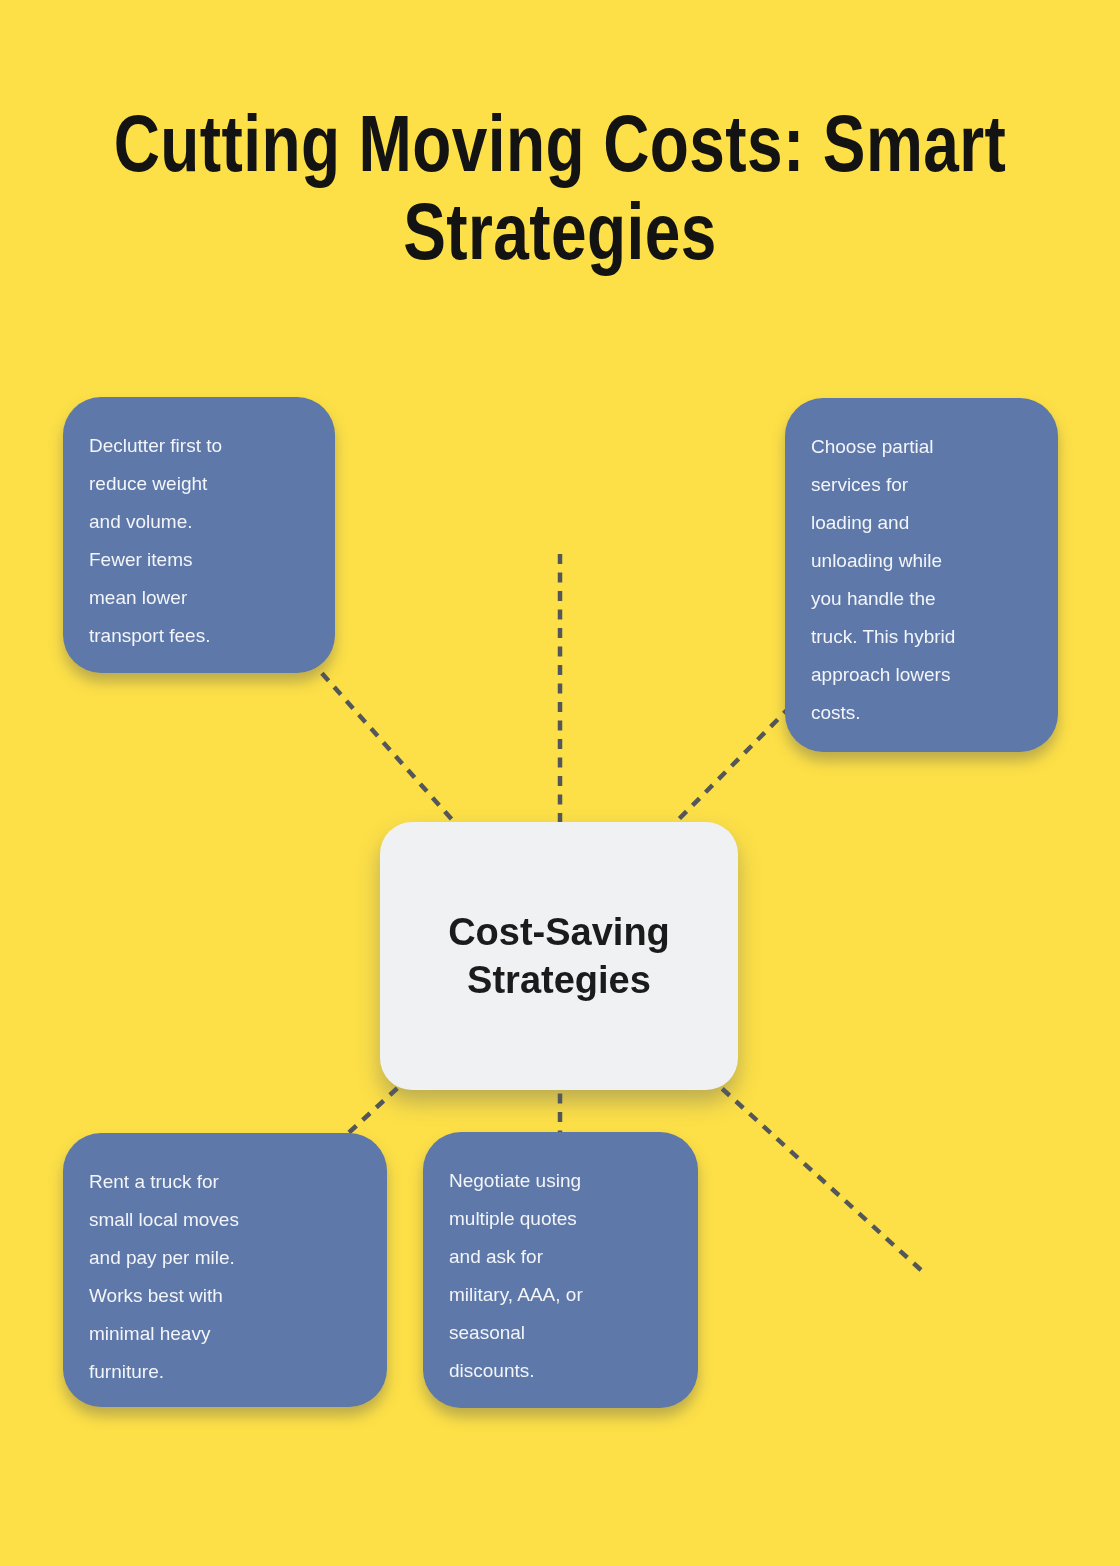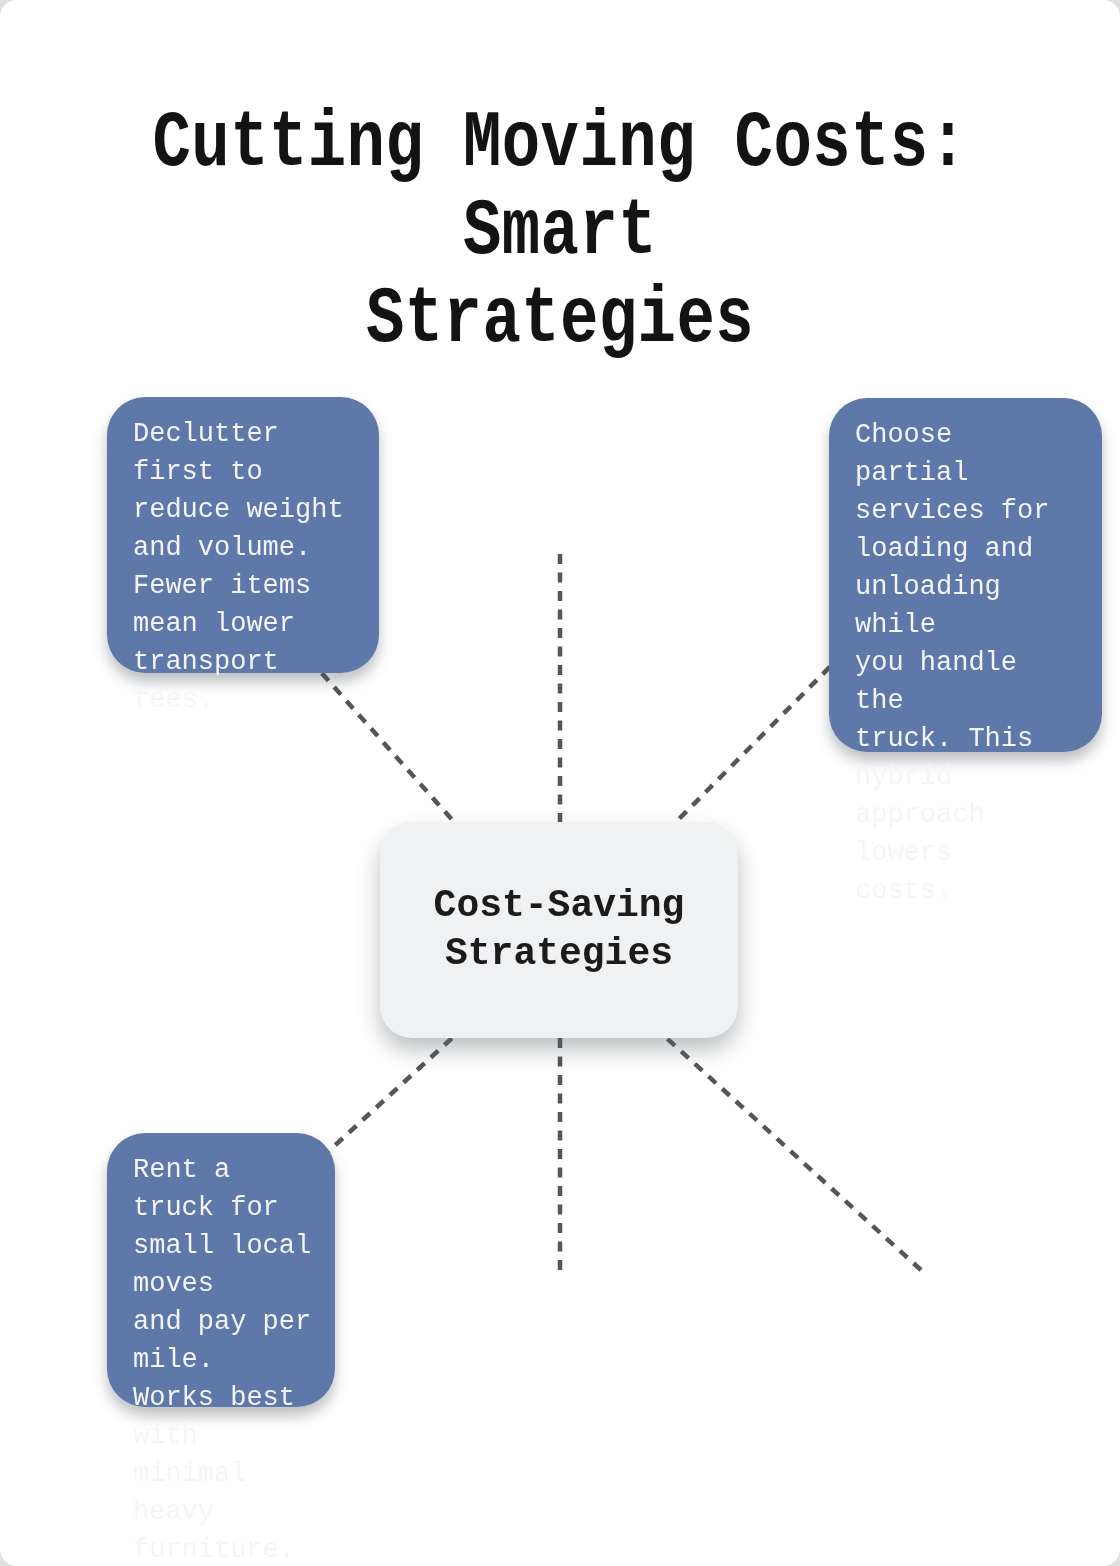--- a/index.html
+++ b/index.html
@@ -4,24 +4,23 @@
 <style>
   html, body {
     margin: 0;
     padding: 0;
     background: #dfe1e0;
   }
   .canvas {
     position: relative;
     width: 1120px;
     height: 1566px;
-    background: #ffffff;
-    font-family: Liberation Mono, monospace;
+    background: #fde047;
+    font-family: Liberation Sans, sans-serif;
     overflow: hidden;
-    border-radius: 17px;
   }
   .title {
     position: absolute;
     top: 100px;
     left: 0;
     width: 1120px;
     margin: 0;
     text-align: center;
     font-size: 80px;
     line-height: 88px;
@@ -39,25 +38,24 @@
     z-index: 1;
   }
   .card {
     position: absolute;
     z-index: 2;
     box-sizing: border-box;
     background: #5d78a9;
     border-radius: 38px;
     box-shadow: 0 9px 14px rgba(70, 75, 82, 0.35);
     color: #f3f5f9;
-    font-size: 27px;
+    font-size: 19px;
     line-height: 38px;
-    padding: 18px 22px 24px 26px;
+    padding: 30px 22px 24px 26px;
     white-space: pre-line;
-    margin-left: 44px;
   }
   .center-card {
     position: absolute;
     z-index: 2;
     box-sizing: border-box;
     background: #f0f1f2;
     border-radius: 32px;
     box-shadow: 0 12px 22px rgba(90, 95, 100, 0.40);
     color: #1b1b1b;
     font-size: 38px;
@@ -66,24 +64,24 @@
     display: flex;
     align-items: center;
     justify-content: center;
     text-align: center;
     white-space: pre-line;
   }
   
   .n1 { left: 63px;  top: 397px;  width: 272px; height: 276px; }
   .n2 { left: 423px; top: 398px;  width: 275px; height: 312px; }
   .n3 { left: 785px; top: 398px;  width: 273px; height: 354px; }
-  .n4 { left: 63px;  top: 1133px; width: 228px; height: 274px; }
+  .n4 { left: 63px;  top: 1133px; width: 324px; height: 274px; }
   .n5 { left: 423px; top: 1132px; width: 275px; height: 276px; }
   .n6 { left: 785px; top: 1132px; width: 273px; height: 276px; }
-  .nc { left: 380px; top: 822px;  width: 358px; height: 216px; }
+  .nc { left: 380px; top: 822px;  width: 358px; height: 268px; }
 </style>
 </head>
 <body>
 
 <div class="canvas">
 
   <h1 class="title">
       <span>Cutting Moving Costs: Smart</span>
       <span>Strategies</span>
     </h1>
@@ -112,17 +110,23 @@
 you handle the
 truck. This hybrid
 approach lowers
 costs.</div>
   <div class="card n4">Rent a truck for
 small local moves
 and pay per mile.
 Works best with
 minimal heavy
 furniture.</div>
+  <div class="card n5">Negotiate using
+multiple quotes
+and ask for
+military, AAA, or
+seasonal
+discounts.</div>
 
   <div class="center-card nc">Cost-Saving
 Strategies</div>
 
 </div>
 
 </body></html>

